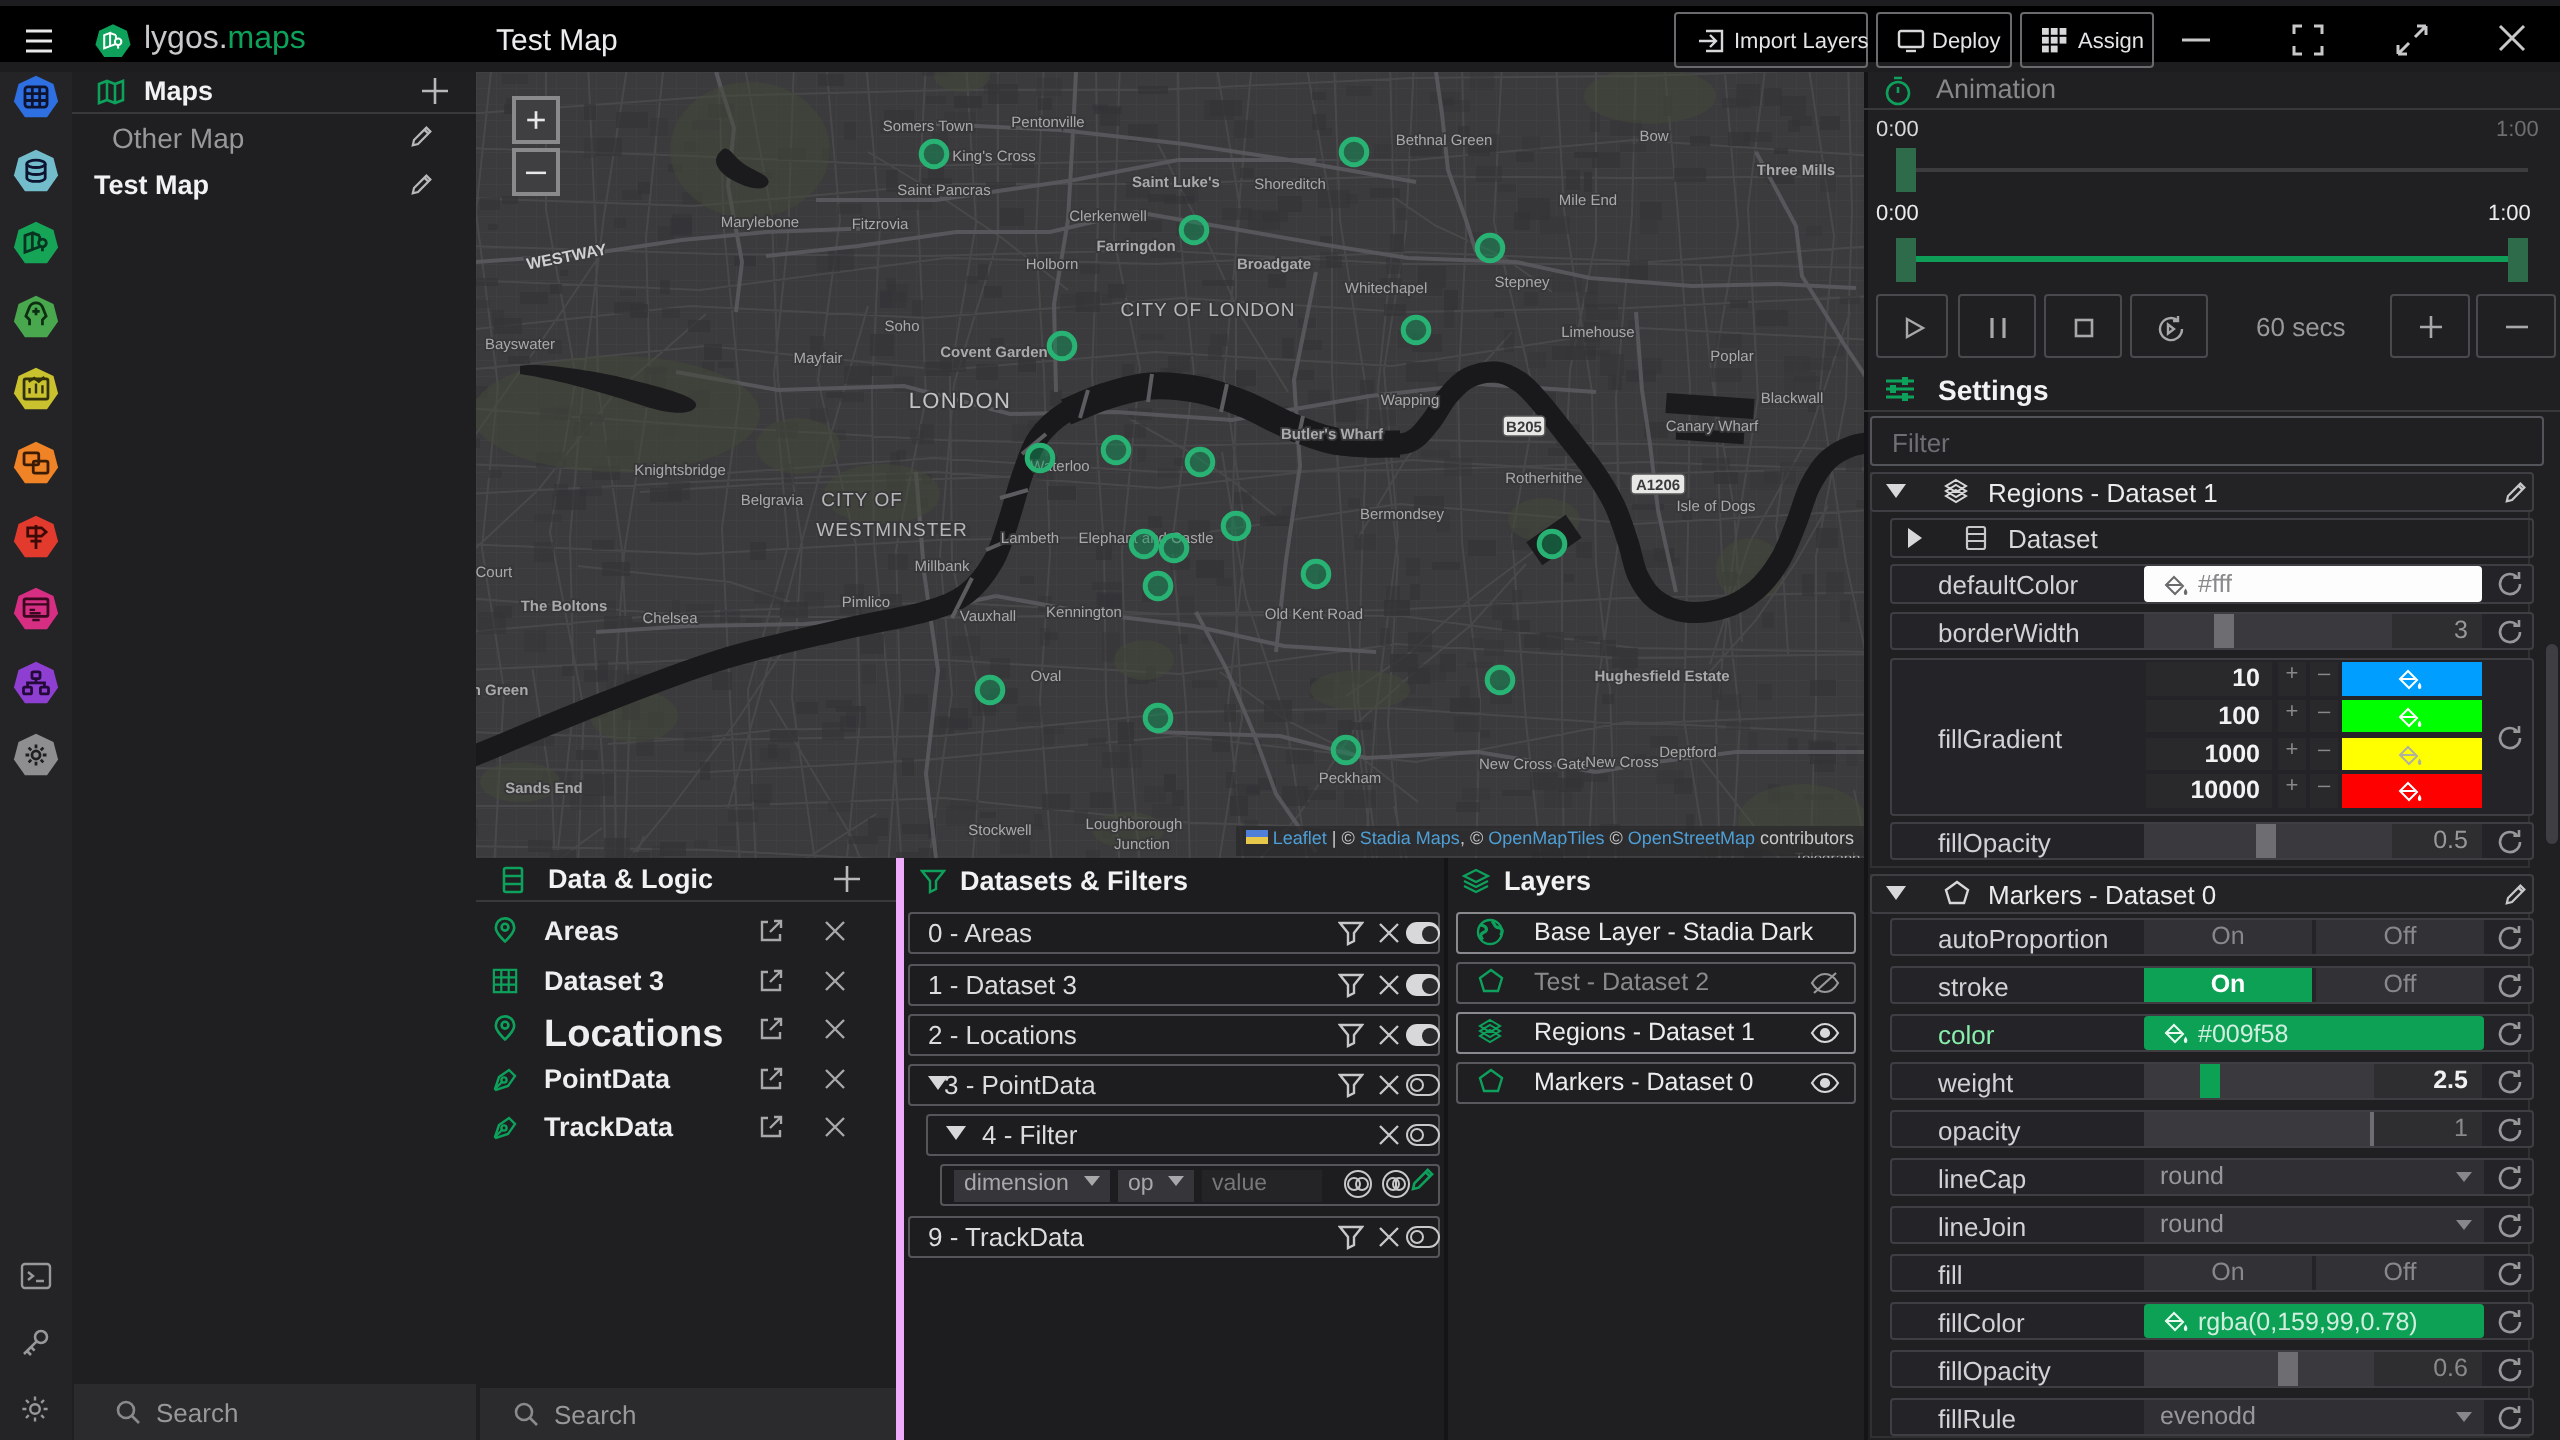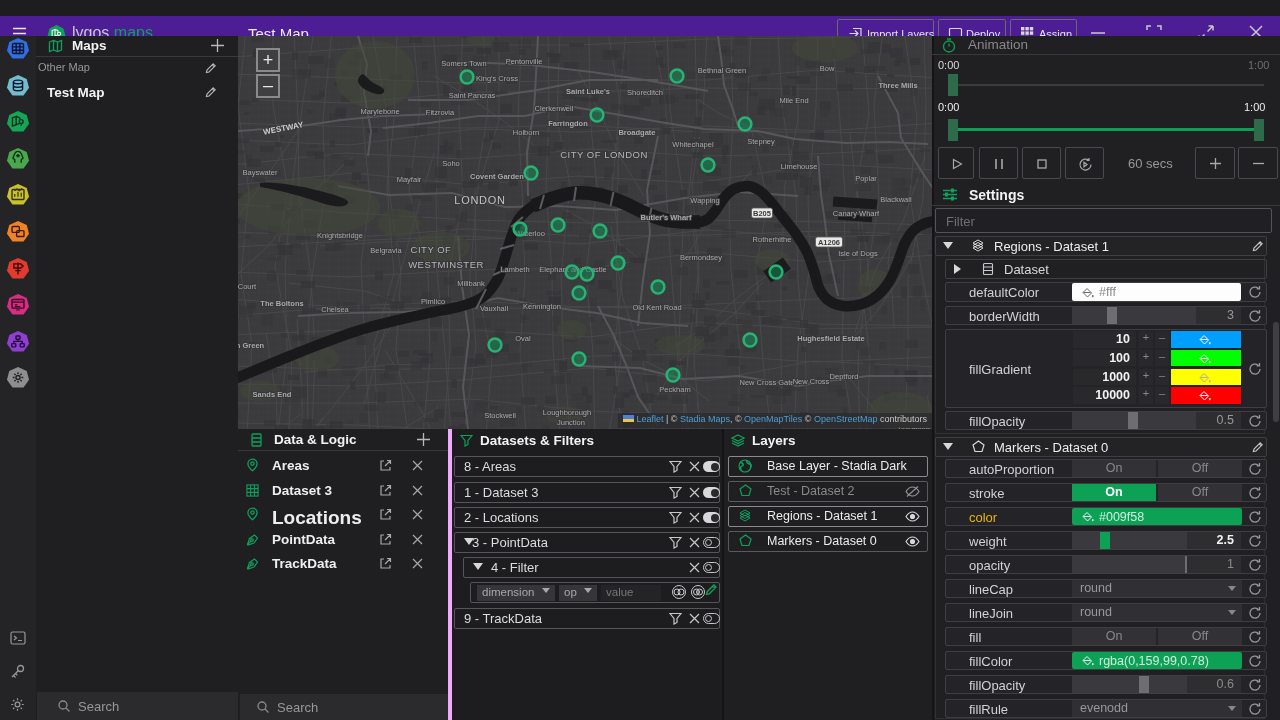--- a/index.html
+++ b/index.html
@@ -1,16 +1,16 @@
 <!DOCTYPE html>
 <html><head><meta charset="utf-8"><style>
 *{margin:0;padding:0;box-sizing:border-box}
 html,body{width:1280px;height:720px;overflow:hidden;background:#1d1d1f;font-family:"Liberation Sans",sans-serif;-webkit-font-smoothing:antialiased}
 .abs{position:absolute}
-#topbar{left:0;top:16px;width:1280px;height:28px;background:#4c1d95}
+#topbar{left:0;top:3px;width:1280px;height:28px;background:#000000}
 #rail{left:0;top:36px;width:36px;height:684px;background:#242427}
 #mapspanel{left:36px;top:36px;width:202px;height:684px;background:#1f1f22}
 #maparea{left:238px;top:36px;width:694px;height:393px;background:#3a3a3c}
 #bottompanels{left:238px;top:429px;width:694px;height:291px;background:#fca5a5}
 #rightpanel{left:932px;top:36px;width:348px;height:684px;background:#202023}
 .hdrtxt{color:#f2f2f3;font-weight:700;font-size:13.5px}
 .graytxt{color:#98989a}
 .rowbox{position:absolute;border:1px solid #5a5a5e;border-radius:2px}
 svg{display:block}
 </style></head>
@@ -179,21 +179,21 @@
   <svg class="abs" style="left:12px;top:3px" width="15" height="14" viewBox="0 0 15 14">
         <g stroke="#0da15b" stroke-width="1.3" fill="none">
           <path d="M1.5 3l4-1.5 4 1.5 4-1.5v9.5l-4 1.5-4-1.5-4 1.5zM5.5 1.5v9.5M9.5 3v9.5"></path>
         </g>
       </svg>
   <div class="abs hdrtxt" style="left:36px;top:2px">Maps</div>
   <svg class="abs" style="left:174px;top:2px" width="15" height="15" viewBox="0 0 15 15">
         <path d="M7.5 1v13M1 7.5h13" stroke="#b8b8ba" stroke-width="1.3"></path>
       </svg>
  </div>
- <div class="abs graytxt" style="left:2px;top:25px;font-size:11px">Other Map</div>
+ <div class="abs graytxt" style="left:20px;top:25px;font-size:14px">Other Map</div>
  <svg class="abs" style="left:169px;top:26px" width="12" height="12" viewBox="0 0 12 12">
       <g stroke="#b8b8ba" stroke-width="1.1" fill="none">
         <path d="M8.2 1.8l2 2L4 10l-2.6.6L2 8zM7.2 2.8l2 2"></path>
       </g>
     </svg>
  <div class="abs" style="left:11px;top:49px;font-size:13.5px;color:#f2f2f3;font-weight:700">Test Map</div>
  <svg class="abs" style="left:169px;top:50px" width="12" height="12" viewBox="0 0 12 12">
       <g stroke="#b8b8ba" stroke-width="1.1" fill="none">
         <path d="M8.2 1.8l2 2L4 10l-2.6.6L2 8zM7.2 2.8l2 2"></path>
       </g>
@@ -997,21 +997,21 @@
         </svg>
         <div class="abs graytxt" style="left:37px;top:6px;font-size:13px">Search</div>
       </div>
     </div>
     <div class="abs" style="left:210px;top:0;width:276px;height:291px;background:#1d1d20;border-left:4px solid #f0abfc;border-right:2px solid #141416">
       <svg class="abs" style="left:8px;top:5px" width="13" height="13" viewBox="0 0 13 13">
         <path d="M1 1.5h11L8 6.5v4L5 12V6.5z" stroke="#0da15b" stroke-width="1.2" fill="none"></path>
       </svg>
       <div class="abs hdrtxt" style="left:28px;top:4px">Datasets &amp; Filters</div>
       <div class="abs rowbox" style="left:2px;top:27px;width:266px;height:21px;border-color:#55555a"></div>
-      <div class="abs" style="left:12px;top:30px;font-size:13px;color:#dcdcde">8 - Areas</div>
+      <div class="abs" style="left:12px;top:30px;font-size:13px;color:#dcdcde">0 - Areas</div>
       <svg class="abs" style="left:217px;top:31px" width="13" height="13" viewBox="0 0 13 13">
         <path d="M1 1.5h11L8 6.5v4L5 12V6.5z" stroke="#c8c8ca" stroke-width="1.2" fill="none"></path>
       </svg>
       <svg class="abs" style="left:237px;top:32px" width="11" height="11" viewBox="0 0 11 11">
         <path d="M1 1l9 9M10 1l-9 9" stroke="#c8c8ca" stroke-width="1.2"></path>
       </svg>
       <div class="abs" style="left:251px;top:32px;width:17px;height:11px;background:#d8d8da;border-radius:6px">
         <div style="position:absolute;right:1.5px;top:1.5px;width:8px;height:8px;border-radius:50%;background:#2a2a2d"></div>
       </div>
       <div class="abs rowbox" style="left:2px;top:53px;width:266px;height:21px;border-color:#55555a"></div>
@@ -1344,21 +1344,21 @@
     <div class="abs rowbox" style="left:13px;top:447px;width:322px;height:19px;border-color:#3f3f43;background:#242428"></div>
     <div class="abs" style="left:37px;top:450px;font-size:13px;color:#d2d2d4">stroke</div>
     <svg class="abs" style="left:316px;top:450px" width="14" height="14" viewBox="0 0 14 14">
       <g stroke="#98989a" stroke-width="1.3" fill="none">
         <path d="M12 7a5 5 0 1 1-1.8-3.8M11.5 1v2.8H8.7"></path>
       </g>
     </svg>
     <div class="abs" style="left:140px;top:448px;width:84px;height:17px;background:#0da156;color:#fff;font-weight:700;font-size:12.5px;text-align:center;padding-top:1px">On</div>
     <div class="abs" style="left:226px;top:448px;width:84px;height:17px;background:#323236;color:#88888a;font-size:12.5px;text-align:center;padding-top:1px">Off</div>
     <div class="abs rowbox" style="left:13px;top:471px;width:322px;height:19px;border-color:#3f3f43;background:#242428"></div>
-    <div class="abs" style="left:37px;top:474px;font-size:13px;color:#eab308">color</div>
+    <div class="abs" style="left:37px;top:474px;font-size:13px;color:#86efac">color</div>
     <svg class="abs" style="left:316px;top:474px" width="14" height="14" viewBox="0 0 14 14">
       <g stroke="#98989a" stroke-width="1.3" fill="none">
         <path d="M12 7a5 5 0 1 1-1.8-3.8M11.5 1v2.8H8.7"></path>
       </g>
     </svg>
     <div class="abs" style="left:140px;top:472px;width:170px;height:17px;background:#0da156;border-radius:2px"></div>
     <svg class="abs" style="left:150px;top:475px" width="12" height="11" viewBox="0 0 12 11">
       <g stroke="#eafaf1" stroke-width="1" fill="none">
         <path d="M5 1.5L9.5 6 5.5 10 1 5.5 5 1.5zM1.5 5.5h7"></path>
         <path d="M10.8 8.2c.5.8.5 1.8 0 1.8s-.5-1 0-1.8z" fill="#eafaf1"></path>

